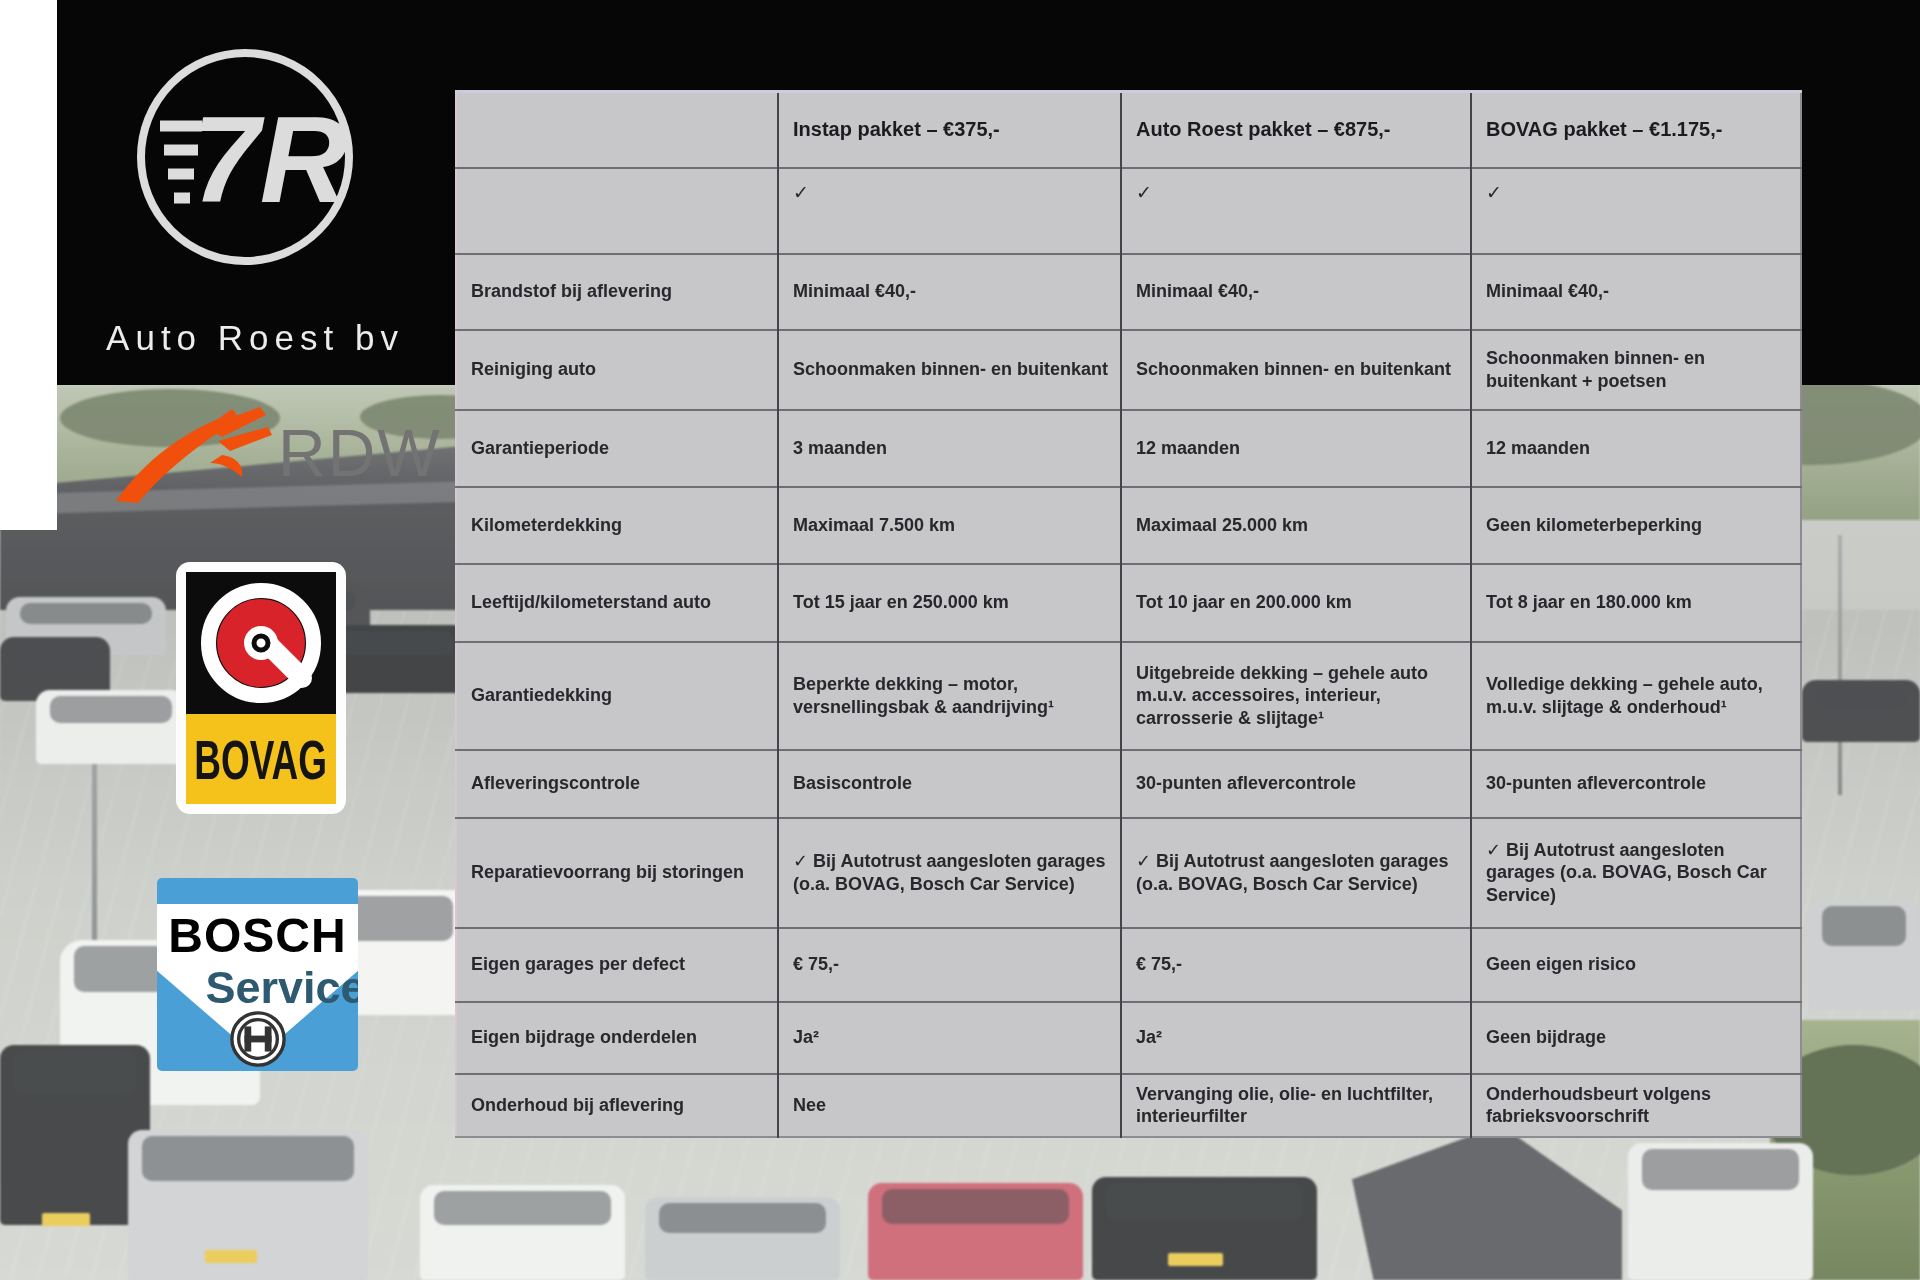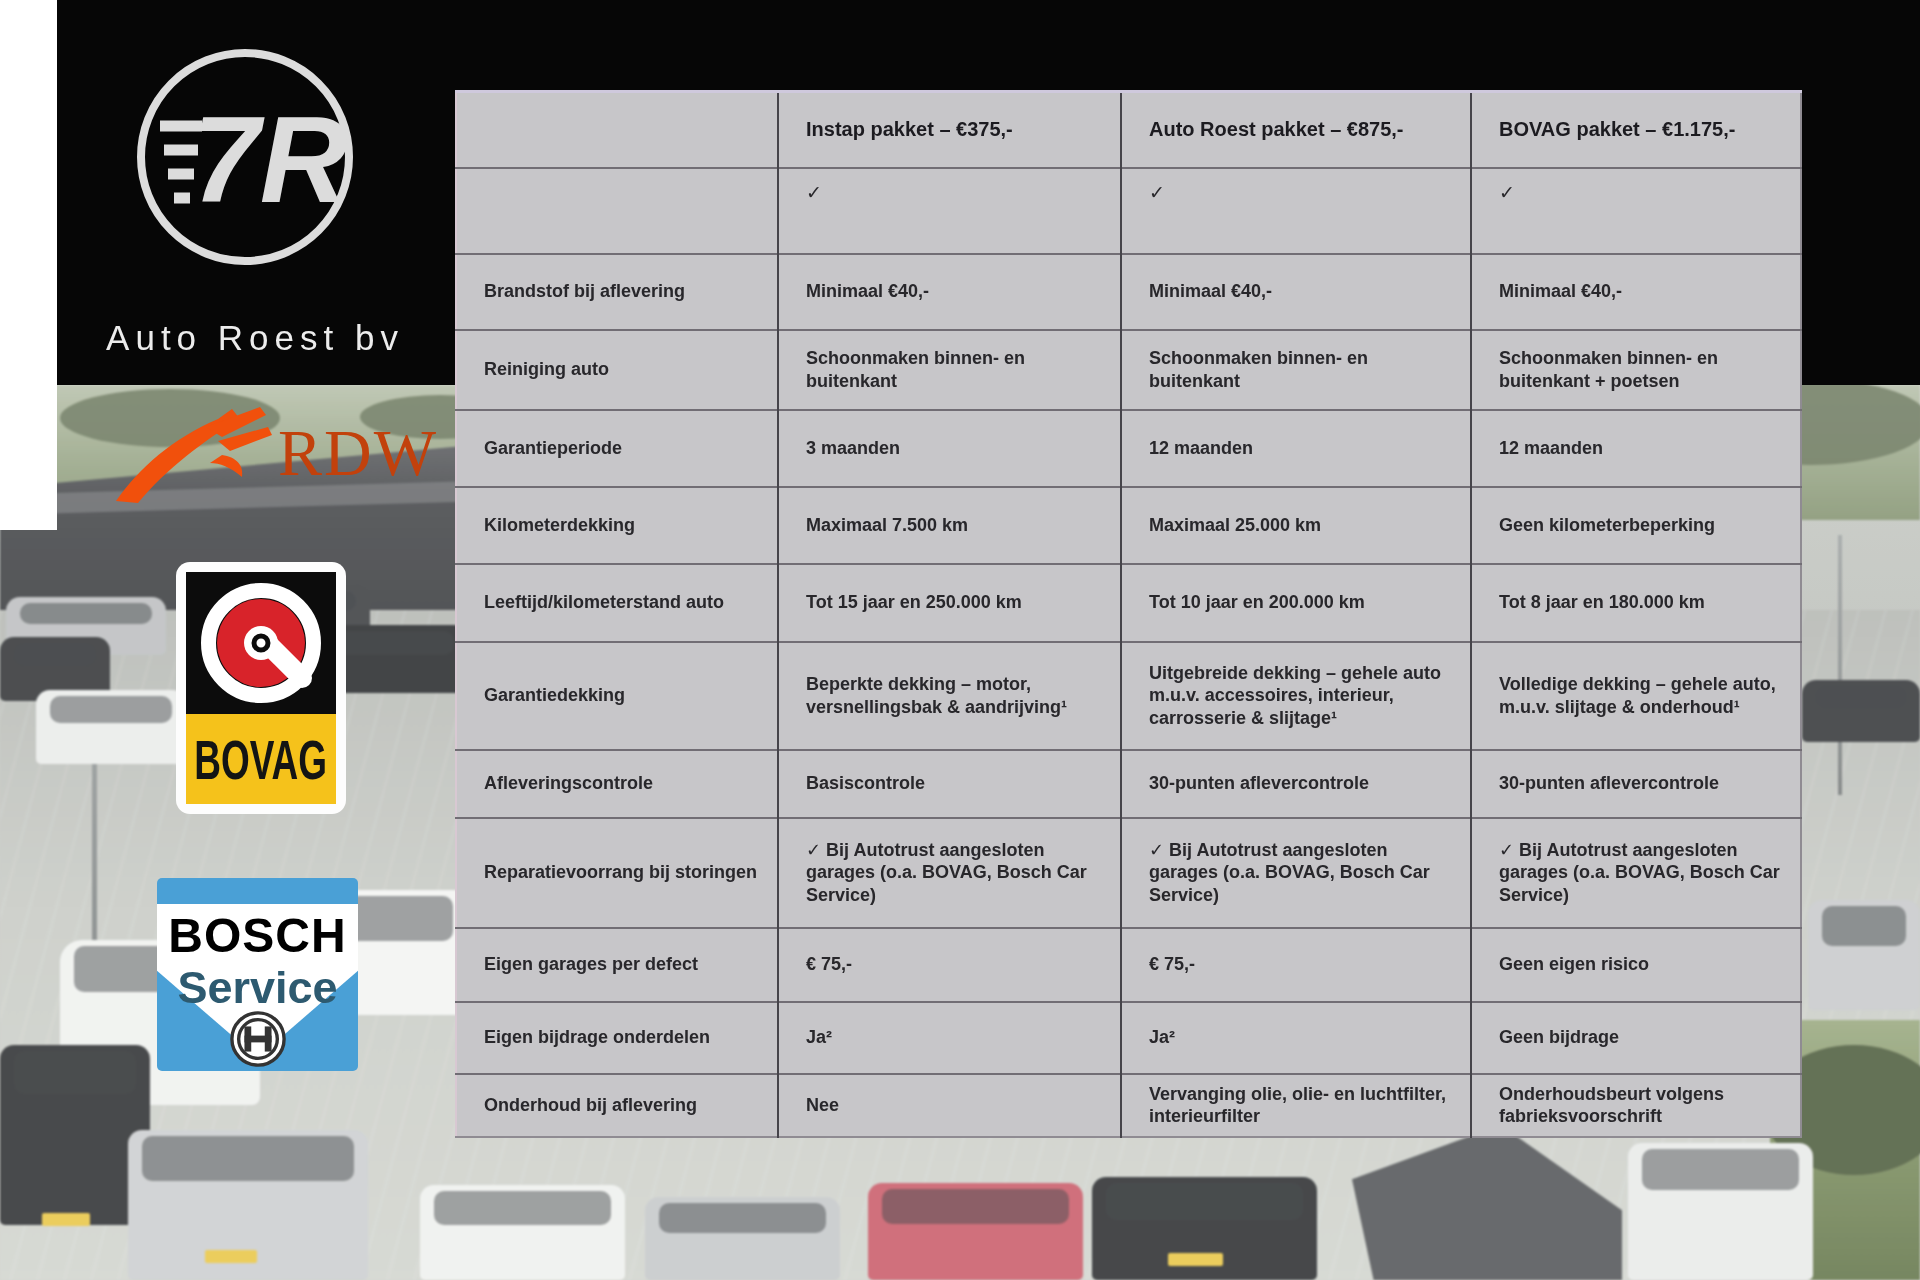--- a/index.html
+++ b/index.html
@@ -33,22 +33,22 @@
 
   
   .white-strip{position:absolute;left:0;top:0;width:57px;height:530px;background:#fff;}
   .black-band{position:absolute;left:57px;top:0;width:1863px;height:385px;background:#060606;}
   .ar-logo{position:absolute;left:130px;top:42px;width:230px;height:230px;}
   .ar-name{position:absolute;left:95px;top:318px;width:320px;text-align:center;color:#ececec;
            font-size:35px;font-weight:400;letter-spacing:6px;white-space:nowrap;}
 
   
   .rdw{position:absolute;left:110px;top:405px;width:310px;height:105px;}
-  .rdw-word{position:absolute;left:168px;top:10px;font-family:Liberation Serif, serif;
-            font-size:66px;color:#c2410c;letter-spacing:2px;}
+  .rdw-word{position:absolute;left:168px;top:10px;font-family:Liberation Sans, sans-serif;
+            font-size:66px;color:#737373;letter-spacing:2px;}
   .bovag{position:absolute;left:176px;top:562px;width:170px;height:252px;background:#fdfdfd;border-radius:14px;}
   .bovag-top{position:absolute;left:10px;top:10px;width:150px;height:142px;background:#0c0c0c;overflow:hidden;}
   .b-ring{position:absolute;left:50%;top:50%;width:120px;height:120px;transform:translate(-50%,-50%);
           border-radius:50%;border:15px solid #fff;box-sizing:border-box;}
   .b-disc{position:absolute;left:50%;top:50%;width:88px;height:88px;transform:translate(-50%,-50%);
           background:#d8232a;border-radius:50%;}
   .b-handle{position:absolute;left:50%;top:50%;width:20px;height:68px;background:#fff;
             transform:translate(-50%,-6px) rotate(-45deg);transform-origin:center top;border-radius:0 0 10px 10px;}
   .b-hub{position:absolute;left:50%;top:50%;width:34px;height:34px;background:#fff;border-radius:50%;
          transform:translate(-50%,-50%);}
@@ -57,30 +57,30 @@
   .bovag-yellow{position:absolute;left:10px;top:152px;width:150px;height:90px;background:#f5c21b;
                 display:flex;align-items:center;justify-content:center;overflow:hidden;}
   .bovag-word{font-size:56px;font-weight:700;color:#141414;transform:scaleX(.66);letter-spacing:0;}
   .bosch{position:absolute;left:157px;top:878px;width:201px;height:193px;background:#4aa0d6;
          border-radius:5px;overflow:hidden;}
   .bosch-white{position:absolute;left:0;top:26px;width:100%;height:167px;background:#fff;
                clip-path:polygon(0 0,100% 0,100% 40%,50% 92%,0 40%);}
   .bosch-top{position:absolute;top:30px;width:100%;text-align:center;font-weight:700;font-size:48px;
              color:#000000;letter-spacing:1px;}
   .bosch-sub{position:absolute;top:84px;width:100%;text-align:center;font-weight:700;font-size:45px;
-             color:#2d5a70;}
+             color:#2d5a70;margin-left:28px;}
   .bosch-sym{position:absolute;left:50%;top:132px;transform:translateX(-50%);}
 
   
   .cmp-wrap{position:absolute;left:455px;top:90px;}
   table.cmp{border-collapse:collapse;table-layout:fixed;width:1345px;background:#c7c6c9;
             border-top:3px solid #cfc9dd;border-left:2px solid #d8c8d2;
             border-right:2px solid #8f8b92;border-bottom:2px solid #8f8b92;}
   .cmp th,.cmp td{border-left:2px solid #46444a;border-top:2px solid #716d74;
-            padding:8px 10px 8px 27px;vertical-align:middle;text-align:left;
+            padding:8px 10px 8px 14px;vertical-align:middle;text-align:left;
             font-weight:700;color:#28272b;font-size:18px;line-height:1.25;overflow:hidden;}
   .cmp th{font-size:20px;color:#1c1b20;}
   .cmp tr>*:first-child{border-left:none;}
   .cmp tr:first-child>*{border-top:none;}
   .check-row td{vertical-align:top;padding-top:12px;font-size:19px;}
 </style>
 </head>
 <body>
 
 <div class="canvas">

